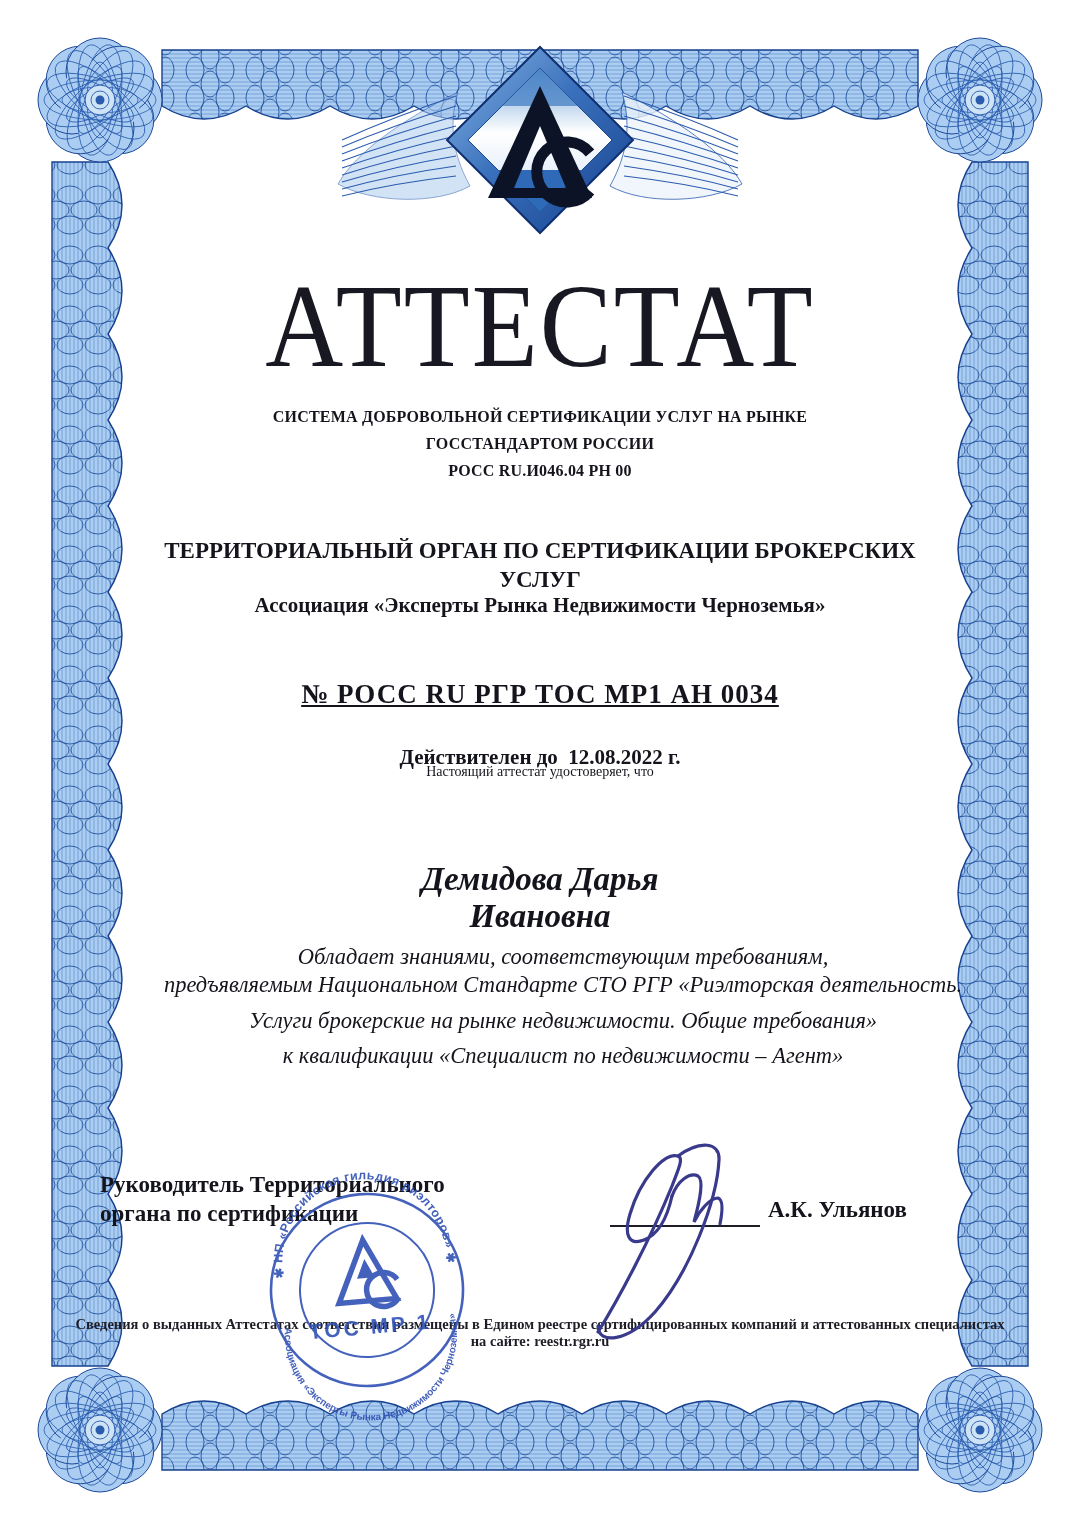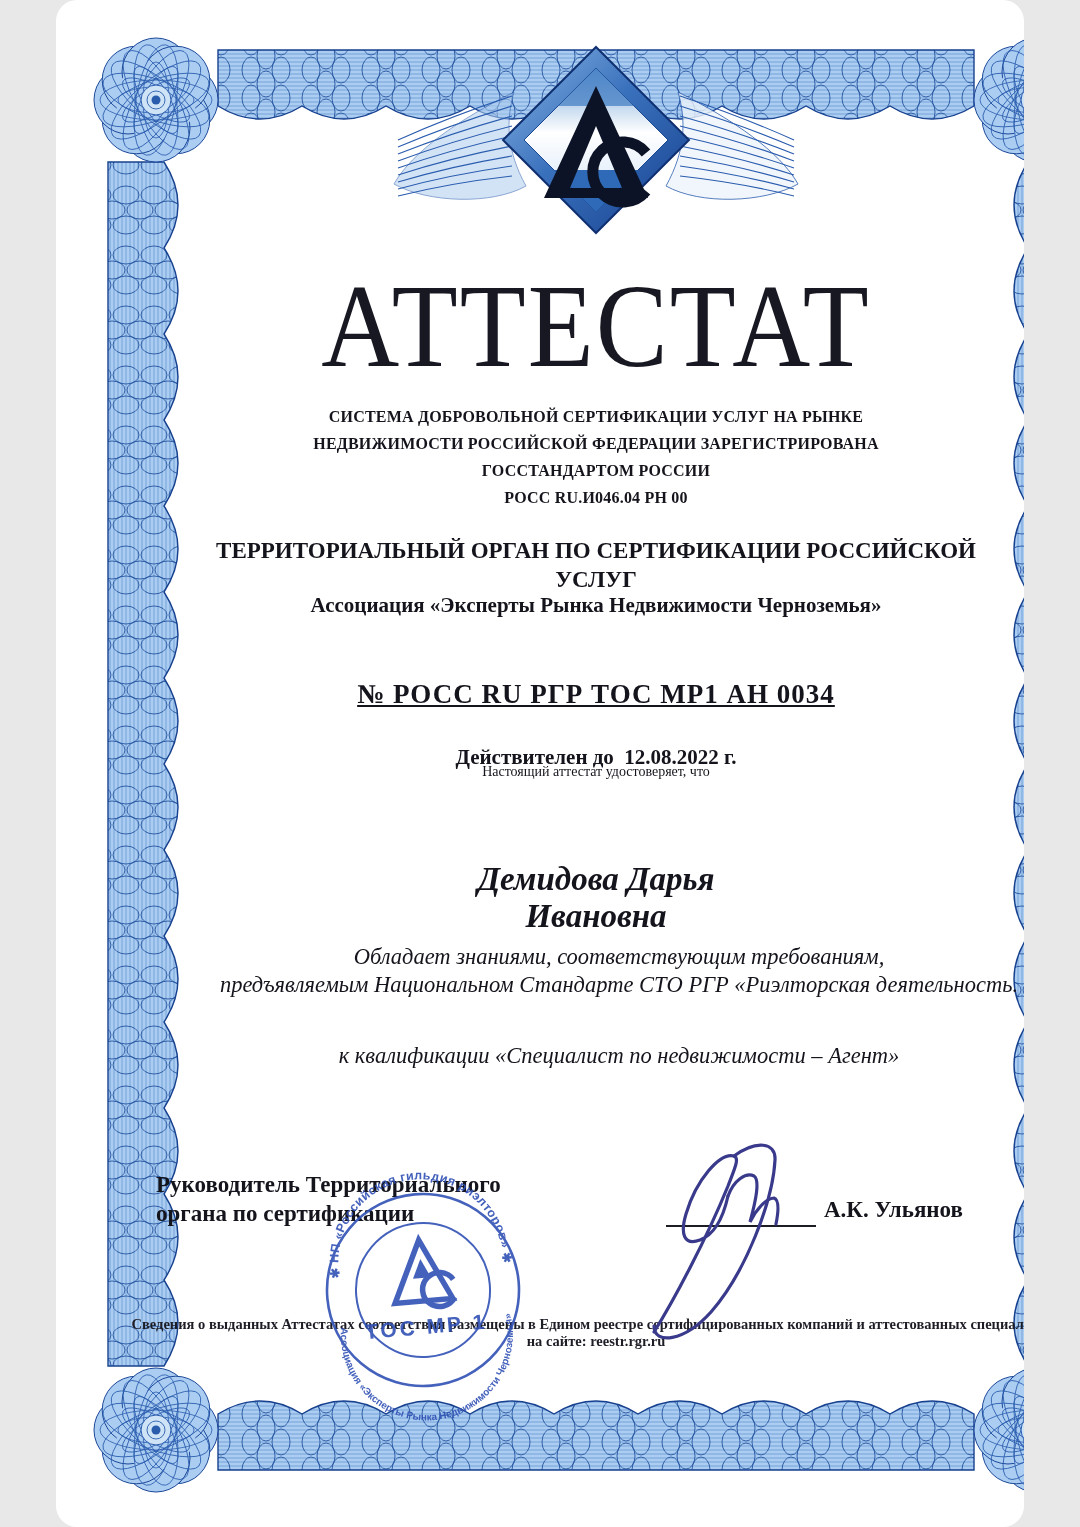--- a/index.html
+++ b/index.html
@@ -1,19 +1,19 @@
 <!DOCTYPE html>
 <html><head>
 <meta charset="utf-8">
 <style>
   html,body{margin:0;padding:0;background:#e8e8e8;}
   .page{
-    position:relative;width:968px;height:1527px;margin:0 auto;
+    position:relative;width:1080px;height:1527px;margin:0 auto;
     background:#ffffff;overflow:hidden;
-    font-family:"Liberation Serif","DejaVu Serif",serif;color:#14141c;border-radius:21px;
+    font-family:"Liberation Serif","DejaVu Serif",serif;color:#14141c;
   }
   .layer{position:absolute;left:0;top:0;width:1080px;height:1527px;pointer-events:none;}
   .z1{z-index:1}.z2{z-index:2}.z3{z-index:3}
   .abs{position:absolute;}
   .ctr{left:90px;right:90px;text-align:center;}
   .title{
     top:258px;font-size:108px;letter-spacing:2px;font-weight:normal;
     color:#181822;transform:scaleY(1.1);transform-origin:center top;white-space:nowrap;
   }
   .regblock{top:403px;font-weight:bold;font-size:16px;line-height:27px;letter-spacing:.2px;}
@@ -170,42 +170,42 @@
         <path d="M590,153 A30,30 0 1 0 590,191" fill="none" stroke="#0d1326" stroke-width="11"></path>
       </g>
     </g>
   </svg>
 
   <div class="layer z2" style="pointer-events:auto;">
     <div class="abs ctr title">АТТЕСТАТ</div>
 
     <div class="abs ctr regblock">
       <div>СИСТЕМА ДОБРОВОЛЬНОЙ СЕРТИФИКАЦИИ УСЛУГ НА РЫНКЕ</div>
-      <div>НЕДВИЖИМОСТИ РОССИЙСКОЙ ФЕДЕРАЦИИ ЗАРЕГИСТРИРОВАНА</div>
       <div>ГОССТАНДАРТОМ РОССИИ</div>
       <div>РОСС RU.И046.04 РН 00</div>
     </div>
 
     <div class="abs ctr authority">
-      <div>ТЕРРИТОРИАЛЬНЫЙ ОРГАН ПО СЕРТИФИКАЦИИ РОССИЙСКОЙ</div>
+      <div>ТЕРРИТОРИАЛЬНЫЙ ОРГАН ПО СЕРТИФИКАЦИИ БРОКЕРСКИХ</div>
       <div>УСЛУГ</div>
     </div>
     <div class="abs ctr association">Ассоциация «Эксперты Рынка Недвижимости Черноземья»</div>
 
     <div class="abs ctr certnum">№ РОСС RU РГР ТОС МР1 АН 0034</div>
     <div class="abs ctr valid">Действителен до  12.08.2022 г.</div>
     <div class="abs ctr certifies">Настоящий аттестат удостоверяет, что</div>
 
     <div class="abs ctr holder">
       <div>Демидова Дарья</div>
       <div>Ивановна</div>
     </div>
 
     <div class="abs ctr qual q1">Обладает знаниями, соответствующим требованиям,</div>
     <div class="abs ctr qual q2">предъявляемым Национальном Стандарте СТО РГР «Риэлторская деятельность.</div>
+    <div class="abs ctr qual q3">Услуги брокерские на рынке недвижимости. Общие требования»</div>
     <div class="abs ctr qual q4">к квалификации «Специалист по недвижимости – Агент»</div>
 
     <div class="abs role">
       <div>Руководитель Территориального</div>
       <div>органа по сертификации</div>
     </div>
     <div class="abs signame">А.К. Ульянов</div>
 
     <div class="abs footer">Сведения о выданных Аттестатах соответствия размещены в Едином реестре сертифицированных компаний и аттестованных специалистах на сайте: reestr.rgr.ru</div>
   </div>

